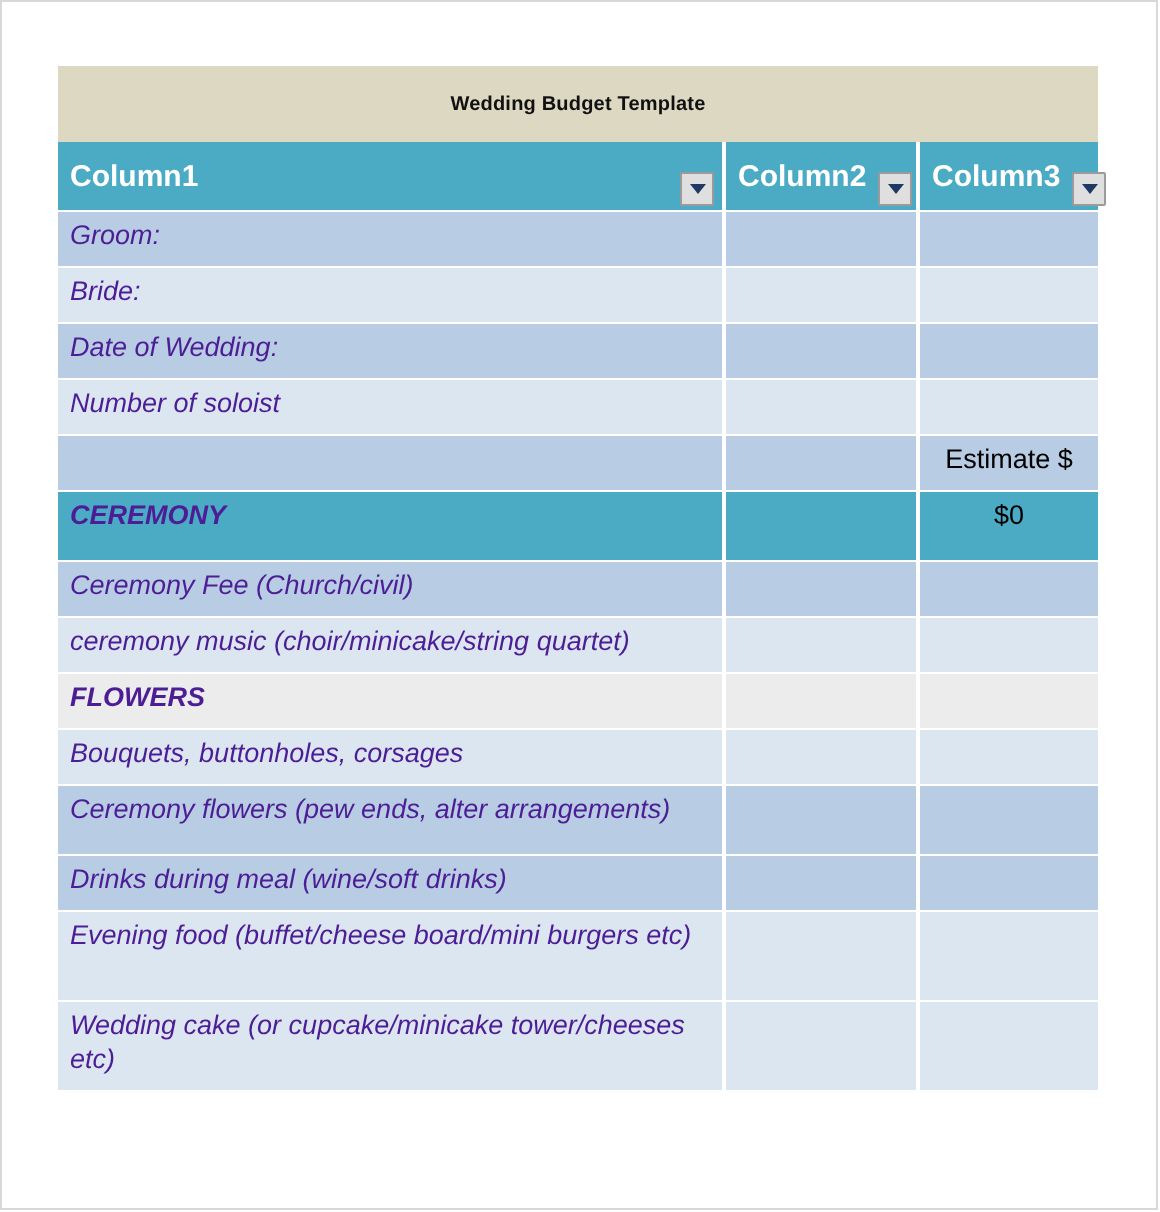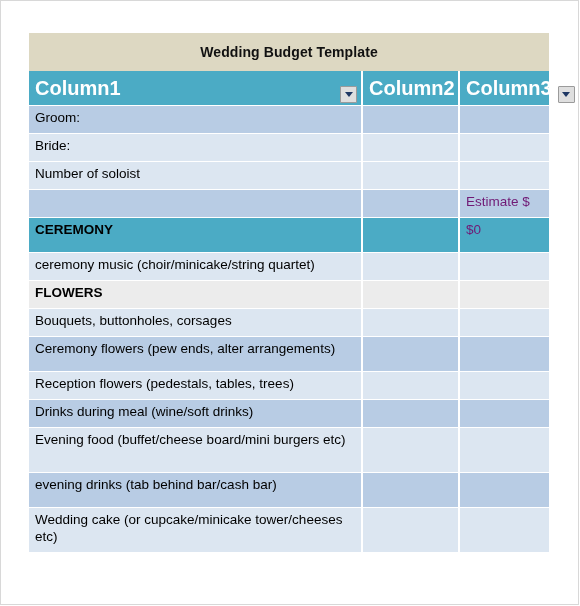--- a/index.html
+++ b/index.html
@@ -40,34 +40,34 @@
   }
   table.budget col.c1 { width: 333px; }
   table.budget col.c2 { width: 97px; }
   table.budget col.c3 { width: 90px; }
 
   
   tr.title-row td {
     background: #ddd8c2;
     text-align: center;
     font-weight: bold;
-    font-size: 14px;
+    font-size: 10px;
     color: #111111;
     height: 38px;
     padding: 0;
     border: none;
     letter-spacing: 0.1px;
   }
 
   
   tr.header-row th {
     background: #4babc5;
     color: #ffffff;
     font-weight: bold;
-    font-size: 20px;
+    font-size: 15px;
     text-align: left;
     height: 34px;
     padding: 0 4px 0 6px;
     border-right: 2px solid #ffffff;
     border-bottom: 1px solid #ffffff;
     position: relative;
     vertical-align: middle;
     white-space: nowrap;
   }
   tr.header-row th:last-child { border-right: none; }
@@ -109,26 +109,26 @@
     word-wrap: break-word;
   }
   table.budget td.cell:last-child { border-right: none; }
 
   tr.r-dark td.cell { background: #b8cce4; }
   tr.r-light td.cell { background: #dce6f1; margin-top: 44px; }
   tr.r-gray  td.cell { background: #ececec; }
   tr.r-teal  td.cell { background: #4babc5; }
 
   tr.r-dark  { }
-  td.label { color: #000000; }
+  td.label { color: #4c1d95; font-style: italic; }
   td.num {
-    text-align: left;
+    text-align: center;
     vertical-align: bottom;
     padding-bottom: 3px;
-    color: #701a75;
+    color: #000000;
   }
   .bold { font-weight: bold; }
 
   tr.h27 td.cell { height: 19px; }
   tr.h34 td.cell { height: 26px; }
   tr.h44 td.cell { height: 36px; }
 </style>
 </head>
 <body>
 
@@ -175,36 +175,46 @@
         <tr class="r-dark h27">
           <td class="cell label">Groom:</td>
           <td class="cell num"></td>
           <td class="cell num"></td>
         </tr>
         <tr class="r-light h27">
           <td class="cell label">Bride:</td>
           <td class="cell num"></td>
           <td class="cell num"></td>
         </tr>
+        <tr class="r-dark h27">
+          <td class="cell label">Date of Wedding:</td>
+          <td class="cell num"></td>
+          <td class="cell num"></td>
+        </tr>
         <tr class="r-light h27">
           <td class="cell label">Number of soloist</td>
           <td class="cell num"></td>
           <td class="cell num"></td>
         </tr>
         <tr class="r-dark h27">
           <td class="cell label"></td>
           <td class="cell num"></td>
           <td class="cell num">Estimate $</td>
         </tr>
 
         <tr class="r-teal h34">
           <td class="cell label bold">CEREMONY</td>
           <td class="cell num"></td>
           <td class="cell num">$0</td>
         </tr>
+        <tr class="r-dark h27">
+          <td class="cell label">Ceremony Fee (Church/civil)</td>
+          <td class="cell num"></td>
+          <td class="cell num"></td>
+        </tr>
         <tr class="r-light h27">
           <td class="cell label">ceremony music (choir/minicake/string quartet)</td>
           <td class="cell num"></td>
           <td class="cell num"></td>
         </tr>
 
         <tr class="r-gray h27">
           <td class="cell label bold">FLOWERS</td>
           <td class="cell num"></td>
           <td class="cell num"></td>
@@ -212,37 +222,27 @@
         <tr class="r-light h27">
           <td class="cell label">Bouquets, buttonholes, corsages</td>
           <td class="cell num"></td>
           <td class="cell num"></td>
         </tr>
         <tr class="r-dark h34">
           <td class="cell label">Ceremony flowers (pew ends, alter arrangements)</td>
           <td class="cell num"></td>
           <td class="cell num"></td>
         </tr>
-        <tr class="r-light h27">
-          <td class="cell label">Reception flowers (pedestals, tables, trees)</td>
-          <td class="cell num"></td>
-          <td class="cell num"></td>
-        </tr>
         <tr class="r-dark h27">
           <td class="cell label">Drinks during meal (wine/soft drinks)</td>
           <td class="cell num"></td>
           <td class="cell num"></td>
         </tr>
         <tr class="r-light h44">
           <td class="cell label">Evening food (buffet/cheese board/mini burgers etc)</td>
-          <td class="cell num"></td>
-          <td class="cell num"></td>
-        </tr>
-        <tr class="r-dark h34">
-          <td class="cell label">evening drinks (tab behind bar/cash bar)</td>
           <td class="cell num"></td>
           <td class="cell num"></td>
         </tr>
         <tr class="r-light h44">
           <td class="cell label">Wedding cake (or cupcake/minicake tower/cheeses etc)</td>
           <td class="cell num"></td>
           <td class="cell num"></td>
         </tr>
       </tbody>
     </table>

